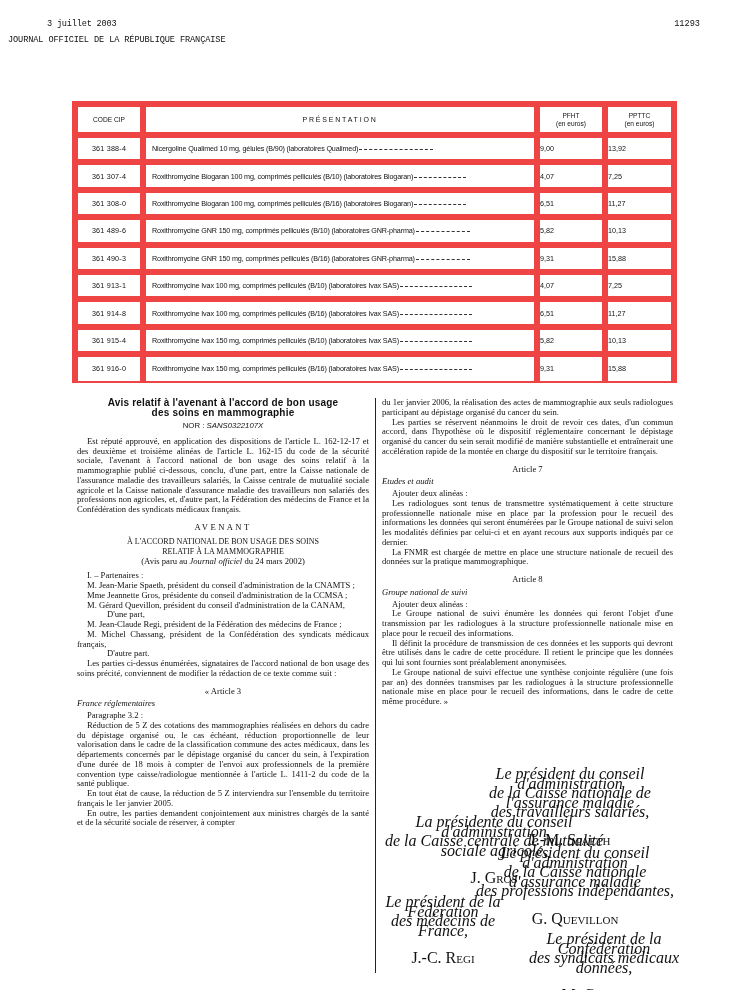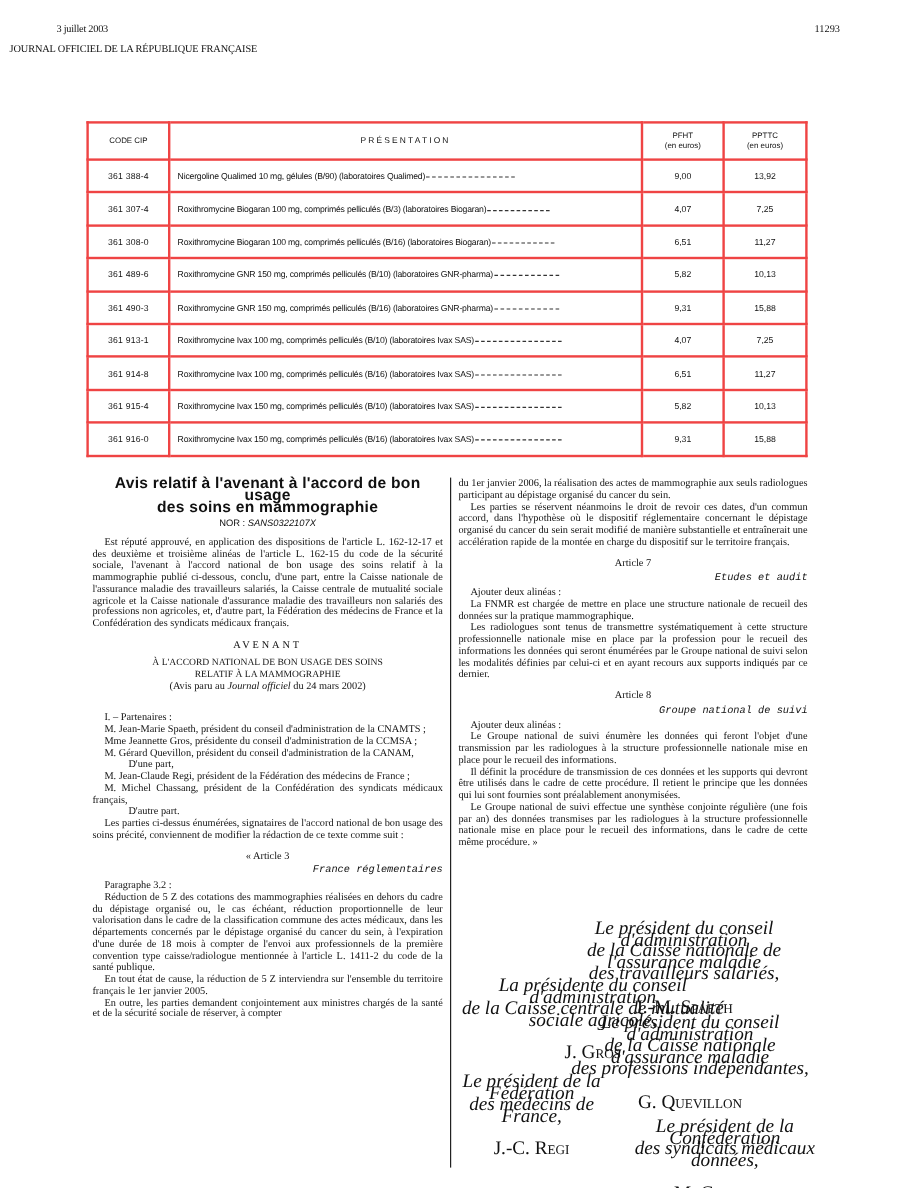--- a/index.html
+++ b/index.html
@@ -1,52 +1,52 @@
 <!DOCTYPE html>
 <html><head>
 <meta charset="utf-8">
 <style>
   * { margin: 0; padding: 0; box-sizing: border-box; }
   html, body { width: 748px; height: 990px; background: #ffffff; overflow: hidden; }
   body { position: relative; color: #111; font-family: "Liberation Serif", serif; }
 
   .running-head { position: absolute; top: 19px; left: 0; width: 748px; height: 14px;
-    font-family: Liberation Serif, serif; font-size: 8.6px; color: #111; }
+    font-family: Liberation Mono, monospace; font-size: 8.6px; color: #111; }
   .running-head .date { position: absolute; left: 47px; top: 0; letter-spacing: -0.2px; }
   .running-head .journal { position: absolute; left: 0; right: 0; top: 16px; text-align: left; letter-spacing: -0.1px; margin-left: 8px; }
   .running-head .pageno { position: absolute; right: 48px; top: 0; }
 
   table.prices { position: absolute; left: 72px; top: 101px; width: 599px; border-collapse: collapse;
     font-family: "Liberation Sans", sans-serif; font-size: 7.2px; color: #111; table-layout: fixed; }
-  table.prices th, table.prices td { border: 2px solid #ef4444; vertical-align: middle; }
+  table.prices th, table.prices td { border: 6px solid #ef4444; vertical-align: middle; }
   table.prices th { height: 31px; font-weight: normal; font-size: 6.6px; text-align: center; line-height: 8px; }
   table.prices th.pres { letter-spacing: 1.8px; font-size: 7px; }
   table.prices td { height: 27.4px; }
   table.prices td.code { text-align: center; letter-spacing: 0.2px; }
   table.prices td.desc { padding-left: 6px; white-space: nowrap; overflow: hidden; letter-spacing: -0.15px; }
-  table.prices td.num { text-align: center; }
+  table.prices td.num { }
   table.prices tr:last-child td { border-bottom-width: 2px; }
   table.prices { border: 2px solid #222; }
   .leader { display: inline-block; border-bottom: 1px dashed #333; height: 1px; vertical-align: 1px; margin-left: 1px; }
 
   .col { position: absolute; top: 398px; font-size: 8.6px; line-height: 9.75px; text-align: justify; color: #111; }
   .col.left { left: 77px; width: 292px; }
   .col.right { left: 382px; width: 291px; top: 398px; }
   .col-rule { position: absolute; left: 375px; top: 398px; width: 1px; height: 575px; background: #222; }
 
   .col p { text-indent: 10px; margin: 0; }
   .col p.noindent { text-indent: 0; }
-  .title { font-family: "Liberation Sans", sans-serif; font-weight: bold; font-size: 13px; text-align: center; line-height: 10px; letter-spacing: 0.2px; }
+  .title { font-family: "Liberation Sans", sans-serif; font-weight: bold; font-size: 10px; text-align: center; line-height: 10px; letter-spacing: 0.2px; }
   .nor { font-family: "Liberation Sans", sans-serif; font-size: 7.8px; text-align: center; margin: 3px 0 6px 0; }
   .nor i { font-style: italic; }
   .spaced { text-align: center; letter-spacing: 2.4px; margin: 8px 0 4px; font-size: 8.6px; }
   .caps-center { text-align: center; font-size: 8px; line-height: 10px; }
   .center { text-align: center; }
   .article { text-align: center; margin-top: 8px; }
-  .sub { text-align: right; font-style: italic; margin: 3px 0 2px; font-family: Liberation Mono, monospace; }
+  .sub { text-align: left; font-style: italic; margin: 3px 0 2px; }
   .party { padding-left: 30px; text-indent: 0 !important; }
 
   .sig { font-style: italic; text-align: center; line-height: 9.6px; }
   .sig-name { text-align: center; font-variant: small-caps; margin-top: 18px; line-height: 10px; }
   .sig-block { position: absolute; }
 </style>
 </head>
 <body>
 
 <div class="running-head">
@@ -78,21 +78,21 @@
   </thead>
   <tbody>
     <tr>
       <td class="code">361 388-4</td>
       <td class="desc"><span>Nicergoline Qualimed 10 mg, gélules (B/90) (laboratoires Qualimed)</span><span class="leader" style="width:74px"></span></td>
       <td class="num">9,00</td>
       <td class="num">13,92</td>
     </tr>
     <tr>
       <td class="code">361 307-4</td>
-      <td class="desc"><span>Roxithromycine Biogaran 100 mg, comprimés pelliculés (B/3) (laboratoires Biogaran)</span><span class="leader" style="width:52px"></span></td>
+      <td class="desc"><span>Roxithromycine Biogaran 100 mg, comprimés pelliculés (B/10) (laboratoires Biogaran)</span><span class="leader" style="width:52px"></span></td>
       <td class="num">4,07</td>
       <td class="num">7,25</td>
     </tr>
     <tr>
       <td class="code">361 308-0</td>
       <td class="desc"><span>Roxithromycine Biogaran 100 mg, comprimés pelliculés (B/16) (laboratoires Biogaran)</span><span class="leader" style="width:52px"></span></td>
       <td class="num">6,51</td>
       <td class="num">11,27</td>
     </tr>
     <tr>
@@ -140,21 +140,21 @@
   <div class="title">
     <div>Avis relatif à l'avenant à l'accord de bon usage</div>
     <div>des soins en mammographie</div>
   </div>
   <div class="nor"><span>NOR : </span><i>SANS0322107X</i></div>
   <p>Est réputé approuvé, en application des dispositions de l'article L. 162-12-17 et des deuxième et troisième alinéas de l'article L. 162-15 du code de la sécurité sociale, l'avenant à l'accord national de bon usage des soins relatif à la mammographie publié ci-dessous, conclu, d'une part, entre la Caisse nationale de l'assurance maladie des travailleurs salariés, la Caisse centrale de mutualité sociale agricole et la Caisse nationale d'assurance maladie des travailleurs non salariés des professions non agricoles, et, d'autre part, la Fédération des médecins de France et la Confédération des syndicats médicaux français.</p>
 
   <div class="spaced">AVENANT</div>
   <div class="caps-center">À L'ACCORD NATIONAL DE BON USAGE DES SOINS</div>
   <div class="caps-center">RELATIF À LA MAMMOGRAPHIE</div>
-  <div class="center" style="margin-bottom:17px"><span>(Avis paru au </span><i>Journal officiel</i><span> du 24 mars 2002)</span></div>
+  <div class="center" style="margin-bottom:5px"><span>(Avis paru au </span><i>Journal officiel</i><span> du 24 mars 2002)</span></div>
 
   <p>I. – Partenaires :</p>
   <p>M. Jean-Marie Spaeth, président du conseil d'administration de la CNAMTS ;</p>
   <p>Mme Jeannette Gros, présidente du conseil d'administration de la CCMSA ;</p>
   <p>M. Gérard Quevillon, président du conseil d'administration de la CANAM,</p>
   <p class="party">D'une part,</p>
   <p>M. Jean-Claude Regi, président de la Fédération des médecins de France ;</p>
   <p>M. Michel Chassang, président de la Confédération des syndicats médicaux français,</p>
   <p class="party">D'autre part.</p>
   <p>Les parties ci-dessus énumérées, signataires de l'accord national de bon usage des soins précité, conviennent de modifier la rédaction de ce texte comme suit :</p>
@@ -167,22 +167,22 @@
   <p>En outre, les parties demandent conjointement aux ministres chargés de la santé et de la sécurité sociale de réserver, à compter</p>
 </div>
 
 <div class="col right">
   <p class="noindent">du 1er janvier 2006, la réalisation des actes de mammographie aux seuls radiologues participant au dépistage organisé du cancer du sein.</p>
   <p>Les parties se réservent néanmoins le droit de revoir ces dates, d'un commun accord, dans l'hypothèse où le dispositif réglementaire concernant le dépistage organisé du cancer du sein serait modifié de manière substantielle et entraînerait une accélération rapide de la montée en charge du dispositif sur le territoire français.</p>
 
   <div class="article">Article 7</div>
   <div class="sub">Etudes et audit</div>
   <p>Ajouter deux alinéas :</p>
+  <p>Les radiologues sont tenus de transmettre systématiquement à cette structure professionnelle nationale mise en place par la profession pour le recueil des informations les données qui seront énumérées par le Groupe national de suivi selon les modalités définies par celui-ci et en ayant recours aux supports indiqués par ce dernier.</p>
   <p>La FNMR est chargée de mettre en place une structure nationale de recueil des données sur la pratique mammographique.</p>
-  <p>Les radiologues sont tenus de transmettre systématiquement à cette structure professionnelle nationale mise en place par la profession pour le recueil des informations les données qui seront énumérées par le Groupe national de suivi selon les modalités définies par celui-ci et en ayant recours aux supports indiqués par ce dernier.</p>
 
   <div class="article">Article 8</div>
   <div class="sub">Groupe national de suivi</div>
   <p>Ajouter deux alinéas :</p>
   <p>Le Groupe national de suivi énumère les données qui feront l'objet d'une transmission par les radiologues à la structure professionnelle nationale mise en place pour le recueil des informations.</p>
   <p>Il définit la procédure de transmission de ces données et les supports qui devront être utilisés dans le cadre de cette procédure. Il retient le principe que les données qui lui sont fournies sont préalablement anonymisées.</p>
   <p>Le Groupe national de suivi effectue une synthèse conjointe régulière (une fois par an) des données transmises par les radiologues à la structure professionnelle nationale mise en place pour le recueil des informations, dans le cadre de cette même procédure. »</p>
 </div>
 
 <div class="sig-block" style="left:460px; top:769px; width:220px;">

